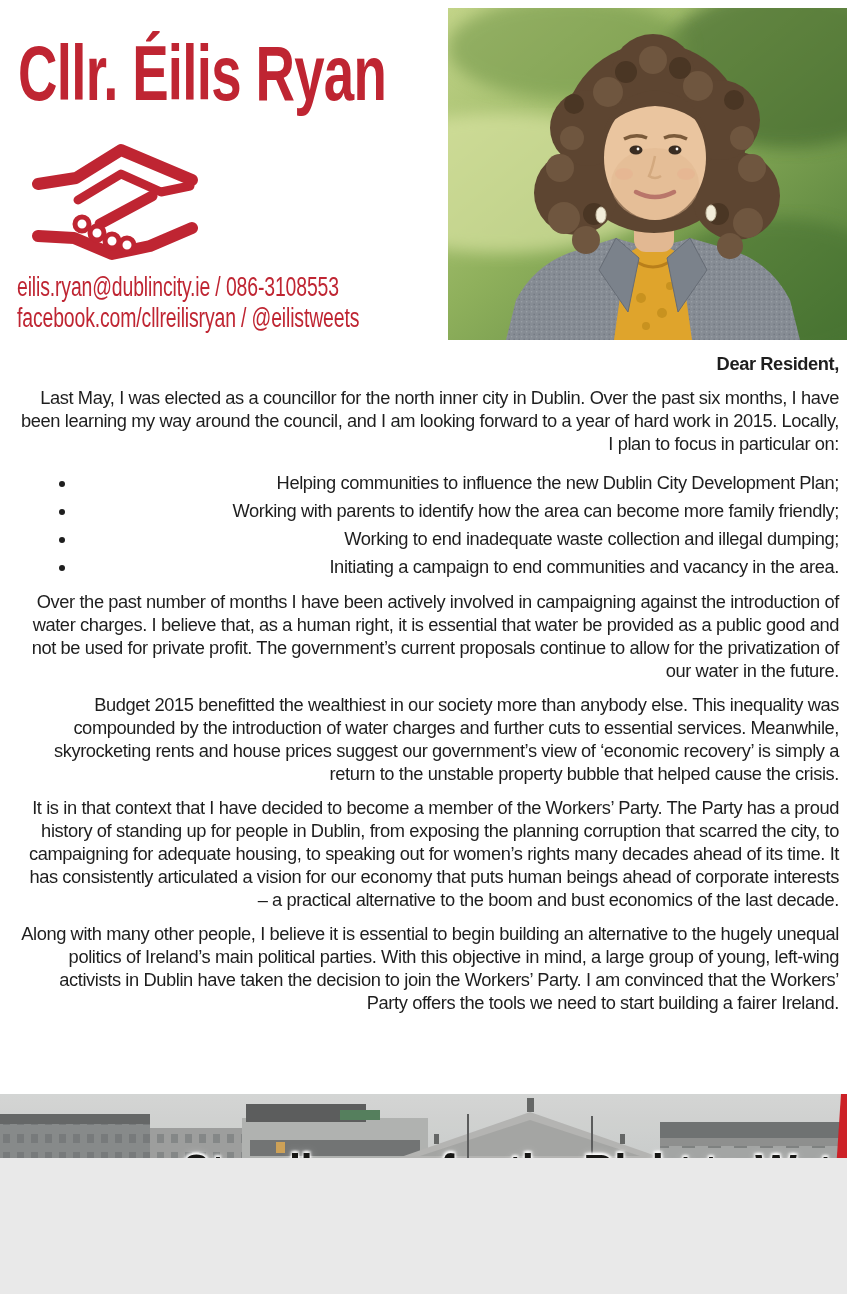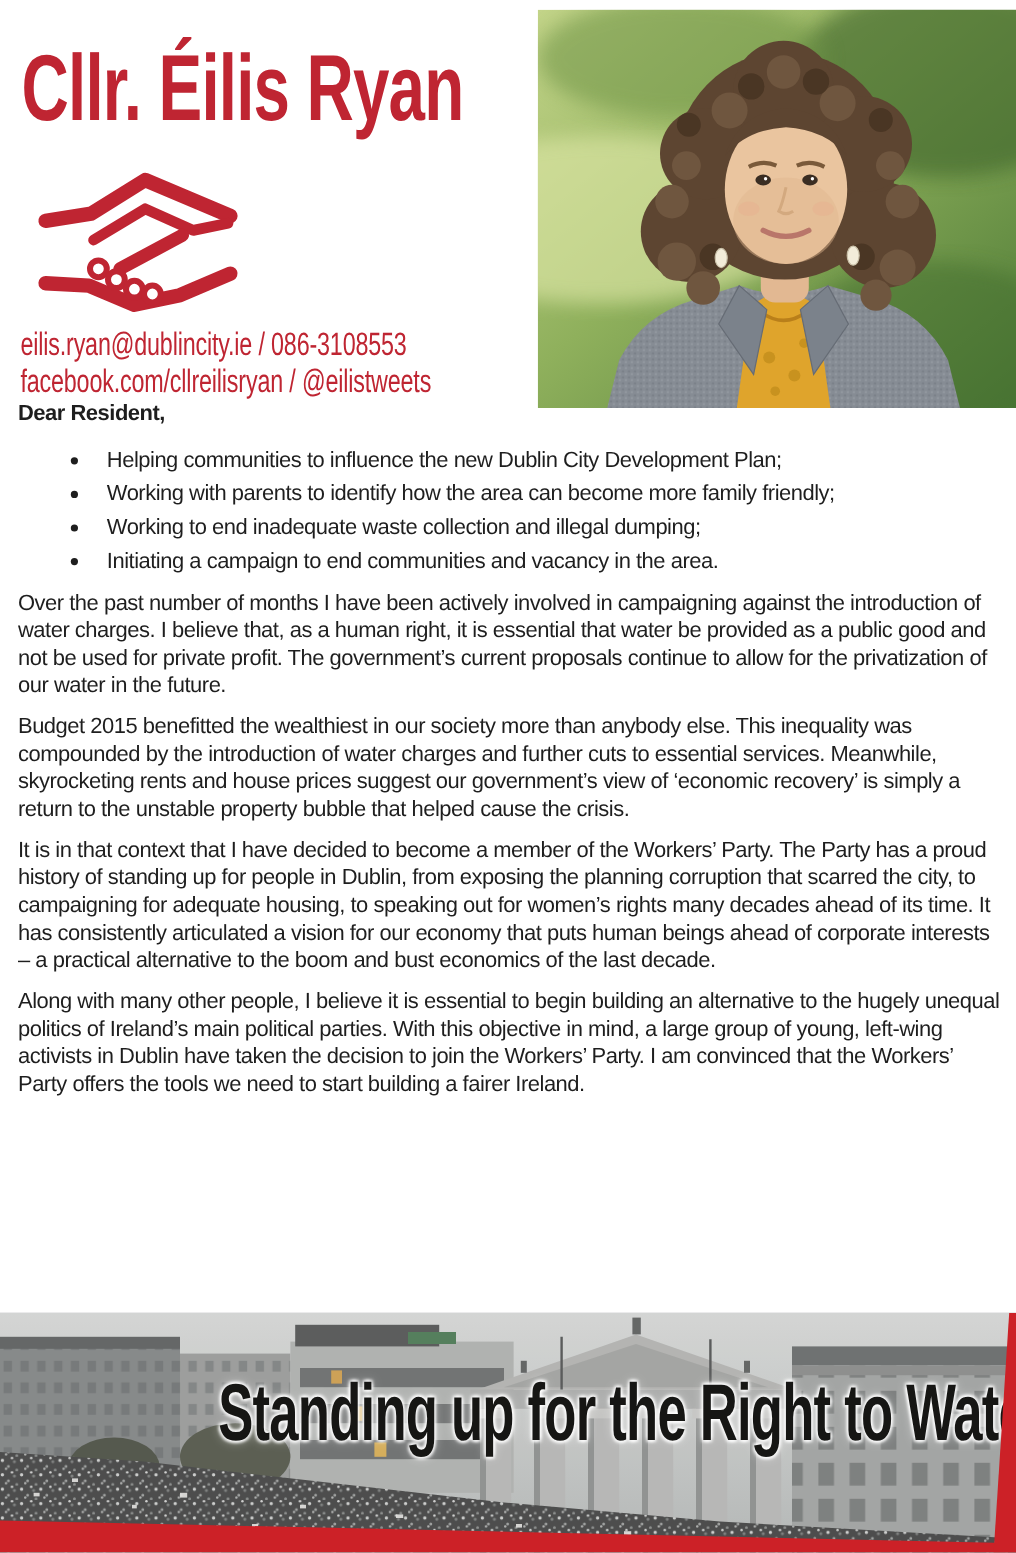--- a/index.html
+++ b/index.html
@@ -2,21 +2,21 @@
 <html style="--red: #bf2532; --band-red: #cc2127;"><head>
 <meta charset="utf-8">
 <style>
   :root{
     --red:#bf2532;
     --band-red:#cc2127;
     --ink:#1e1e1e;
   }
   html,body{margin:0;padding:0;background:#e9e9e9;}
   .page{
-    position:relative;width:847px;height:1294px;margin:0 auto;
+    position:relative;width:847px;height:1158px;margin:0 auto;
     background:#ffffff;overflow:hidden;
     font-family:"Liberation Sans", sans-serif;color:var(--ink);
   }
   
   .title{
     position:absolute;left:18px;top:34px;
     font-size:78px;font-weight:bold;line-height:78px;color:var(--red);
     transform:scaleX(0.70);transform-origin:left top;white-space:nowrap;
     letter-spacing:-1px;
   }
@@ -27,22 +27,22 @@
     position:absolute;left:17px;top:272px;
     font-size:27px;line-height:31px;color:var(--red);
     transform:scaleX(0.72);transform-origin:left top;white-space:nowrap;
     letter-spacing:-0.2px;
   }
   
   .portrait{position:absolute;left:448px;top:8px;width:399px;height:332px;overflow:hidden;}
   .portrait svg{display:block;}
   
   .body-text{
-    position:absolute;left:15px;top:332px;width:824px;
-    font-size:18.3px;line-height:23px;letter-spacing:-0.4px;color:var(--ink);
+    position:absolute;left:15px;top:352px;width:824px;
+    font-size:18.3px;line-height:23px;letter-spacing:-0.4px;color:var(--ink);text-align:right;
   }
   .salutation{font-weight:bold;margin:0 0 11px 0;}
   .para{margin:0 0 11px 0;}
   .sect{font-weight:bold;margin:0 0 2px 0;}
   ul.bullets{margin:16px 0 12px 0;padding-left:62px;list-style:disc;}
   ul.bullets li{margin:0 0 5px 0;padding-left:12px;}
   
   .banner{position:absolute;left:0;top:1094px;width:847px;height:200px;overflow:hidden;background:#9a9d9e;}
   .banner > svg{position:absolute;left:0;top:0;}
   .headline{
@@ -170,20 +170,21 @@
       <ellipse cx="238" cy="166" rx="9" ry="6" fill="#e8a98a" opacity="0.3"></ellipse>
 
       <ellipse cx="153" cy="207" rx="5" ry="8" fill="#f2ecd9" stroke="#c9c0a8" stroke-width="1"></ellipse>
       <ellipse cx="263" cy="205" rx="5" ry="8" fill="#f2ecd9" stroke="#c9c0a8" stroke-width="1"></ellipse>
     </svg>
   </div>
 
   <div class="body-text">
     <div class="salutation">Dear Resident,</div>
     <div id="blocks">
+        <p class="para">Last May, I was elected as a councillor for the north inner city in Dublin. Over the past six months, I have been learning my way around the council, and I am looking forward to a year of hard work in 2015. Locally, I plan to focus in particular on:</p>
         <ul class="bullets">
           <li>Helping communities to influence the new Dublin City Development Plan;</li>
           <li>Working with parents to identify how the area can become more family friendly;</li>
           <li>Working to end inadequate waste collection and illegal dumping;</li>
           <li>Initiating a campaign to end communities and vacancy in the area.</li>
         </ul>
         <p class="para">Over the past number of months I have been actively involved in campaigning against the introduction of water charges. I believe that, as a human right, it is essential that water be provided as a public good and not be used for private profit. The government’s current proposals continue to allow for the privatization of our water in the future.</p>
         <p class="para">Budget 2015 benefitted the wealthiest in our society more than anybody else. This inequality was compounded by the introduction of water charges and further cuts to essential services. Meanwhile, skyrocketing rents and house prices suggest our government’s view of ‘economic recovery’ is simply a return to the unstable property bubble that helped cause the crisis.</p>
         <p class="para">It is in that context that I have decided to become a member of the Workers’ Party. The Party has a proud history of standing up for people in Dublin, from exposing the planning corruption that scarred the city, to campaigning for adequate housing, to speaking out for women’s rights many decades ahead of its time. It has consistently articulated a vision for our economy that puts human beings ahead of corporate interests – a practical alternative to the boom and bust economics of the last decade.</p>
         <p class="para">Along with many other people, I believe it is essential to begin building an alternative to the hugely unequal politics of Ireland’s main political parties. With this objective in mind, a large group of young, left-wing activists in Dublin have taken the decision to join the Workers’ Party. I am convinced that the Workers’ Party offers the tools we need to start building a fairer Ireland.</p>

